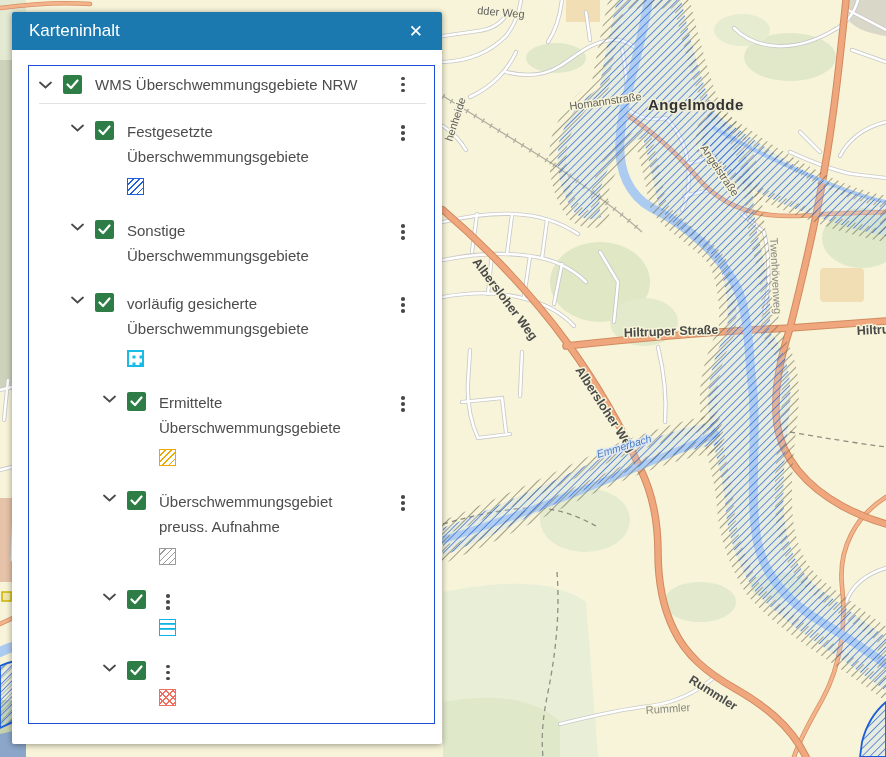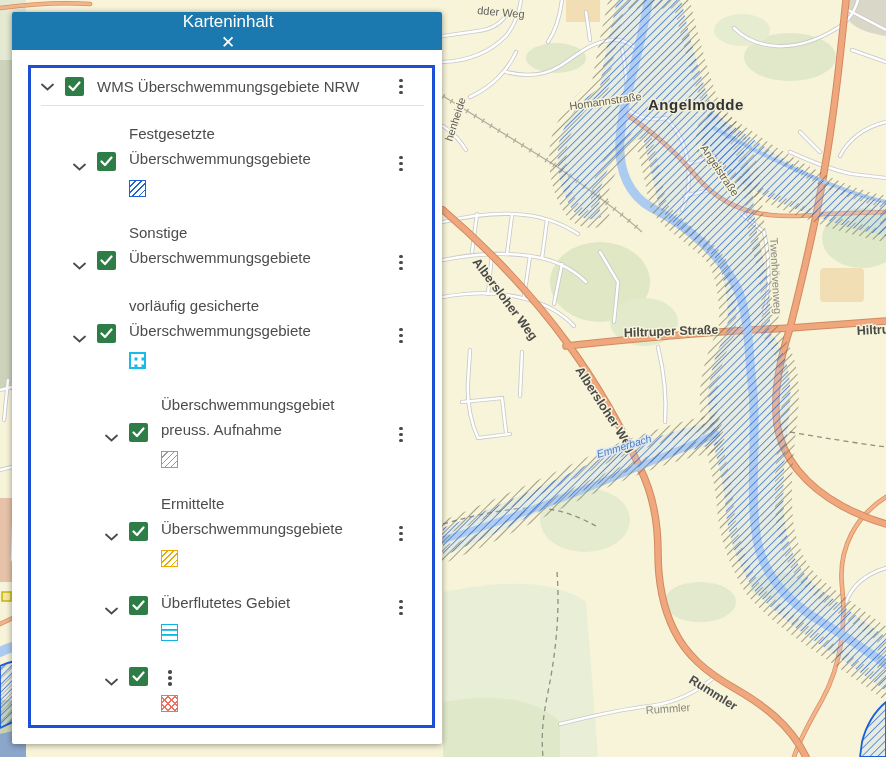--- a/index.html
+++ b/index.html
@@ -17,36 +17,36 @@
   .maplabel.dim{fill:#8a8a82;}
   
   .panel{
     position:absolute;left:12px;top:12px;width:430px;height:732px;
     background:#fff;border-radius:2px;
     box-shadow:0 1px 6px rgba(0,0,0,.4);
   }
   .panel-header{
     height:38px;background:#1b79af;color:#fff;
     display:flex;align-items:center;
-    padding:0 15px 0 17px;border-radius:2px 2px 0 0;flex-direction:column;
+    padding:0 15px 0 17px;border-radius:2px 2px 0 0;
   }
   .panel-title{font-size:17px;flex:1;}
   .close-btn{
     background:none;border:none;color:#fff;font-size:17px;line-height:1;
     cursor:pointer;padding:2px 4px;font-family:inherit;
   }
   .tree{
     position:absolute;left:16px;right:7px;top:53px;height:657px;
-    border:3px solid #1d4ed8;background:#fff;overflow:hidden;
+    border:1px solid #1d4ed8;background:#fff;overflow:hidden;
   }
   .node{padding:0 8px 8px 10px;}
   .node.lvl0{padding-left:10px;padding-top:0;padding-bottom:0;}
   .node.lvl1{padding-left:42px;padding-top:15px;}
   .node.lvl2{padding-left:74px;padding-top:15px;}
-  .node-row{display:flex;align-items:flex-end;}
+  .node-row{display:flex;align-items:flex-start;}
   .node.lvl0 .node-row{background:transparent;min-height:37px;align-items:center;}
   .row-top{background:#ededed;border-bottom:1px solid #e2e2e2;}
   .chev{width:24px;display:flex;align-items:center;justify-content:flex-start;padding-top:5px;flex:0 0 24px;cursor:pointer;}
   .node.lvl0 .chev{padding-top:0;}
   .cbx{
     width:19px;height:19px;flex:0 0 19px;background:#2e7d46;border-radius:2px;
     margin:2px 13px 0 0;display:flex;align-items:center;justify-content:center;cursor:pointer;
   }
   .node.lvl0 .cbx{margin-top:0;}
   .lbl{
@@ -323,20 +323,42 @@
         <span class="chev">
           <svg width="13" height="8" viewBox="0 0 13 8">
               <polyline points="1,1.5 6.5,6.5 12,1.5" fill="none" stroke="#4a4a4a" stroke-width="1.8" stroke-linecap="round"></polyline>
             </svg>
         </span>
         <span class="cbx">
           <svg width="13" height="11" viewBox="0 0 13 11">
               <polyline points="1.5,5.5 5,9 11.5,1.5" fill="none" stroke="#fff" stroke-width="2.2" stroke-linecap="round" stroke-linejoin="round"></polyline>
             </svg>
         </span>
+        <span class="lbl">Ermittelte Überschwemmungsgebiete</span>
+        <span class="kebab">
+            <i></i>
+            <i></i>
+            <i></i>
+          </span>
+      </div>
+      <span class="swatch sw-diag-amber"></span>
+    </div>
+
+    <div class="node lvl2">
+      <div class="node-row">
+        <span class="chev">
+          <svg width="13" height="8" viewBox="0 0 13 8">
+              <polyline points="1,1.5 6.5,6.5 12,1.5" fill="none" stroke="#4a4a4a" stroke-width="1.8" stroke-linecap="round"></polyline>
+            </svg>
+        </span>
+        <span class="cbx">
+          <svg width="13" height="11" viewBox="0 0 13 11">
+              <polyline points="1.5,5.5 5,9 11.5,1.5" fill="none" stroke="#fff" stroke-width="2.2" stroke-linecap="round" stroke-linejoin="round"></polyline>
+            </svg>
+        </span>
         <span class="lbl">Überschwemmungsgebiet preuss. Aufnahme</span>
         <span class="kebab">
             <i></i>
             <i></i>
             <i></i>
           </span>
       </div>
       <span class="swatch sw-diag-gray"></span>
     </div>
 
@@ -345,43 +367,20 @@
         <span class="chev">
           <svg width="13" height="8" viewBox="0 0 13 8">
               <polyline points="1,1.5 6.5,6.5 12,1.5" fill="none" stroke="#4a4a4a" stroke-width="1.8" stroke-linecap="round"></polyline>
             </svg>
         </span>
         <span class="cbx">
           <svg width="13" height="11" viewBox="0 0 13 11">
               <polyline points="1.5,5.5 5,9 11.5,1.5" fill="none" stroke="#fff" stroke-width="2.2" stroke-linecap="round" stroke-linejoin="round"></polyline>
             </svg>
         </span>
-        <span class="lbl">Ermittelte Überschwemmungsgebiete</span>
-        <span class="kebab">
-            <i></i>
-            <i></i>
-            <i></i>
-          </span>
-      </div>
-      <span class="swatch sw-diag-amber"></span>
-    </div>
-
-    <div class="node lvl2">
-      <div class="node-row">
-        <span class="chev">
-          <svg width="13" height="8" viewBox="0 0 13 8">
-              <polyline points="1,1.5 6.5,6.5 12,1.5" fill="none" stroke="#4a4a4a" stroke-width="1.8" stroke-linecap="round"></polyline>
-            </svg>
-        </span>
-        <span class="cbx">
-          <svg width="13" height="11" viewBox="0 0 13 11">
-              <polyline points="1.5,5.5 5,9 11.5,1.5" fill="none" stroke="#fff" stroke-width="2.2" stroke-linecap="round" stroke-linejoin="round"></polyline>
-            </svg>
-        </span>
-        <span class="lbl">Überflutetes Gebiet</span>
         <span class="kebab">
             <i></i>
             <i></i>
             <i></i>
           </span>
       </div>
       <span class="swatch sw-hlines"></span>
     </div>
 
     <div class="node lvl2">

